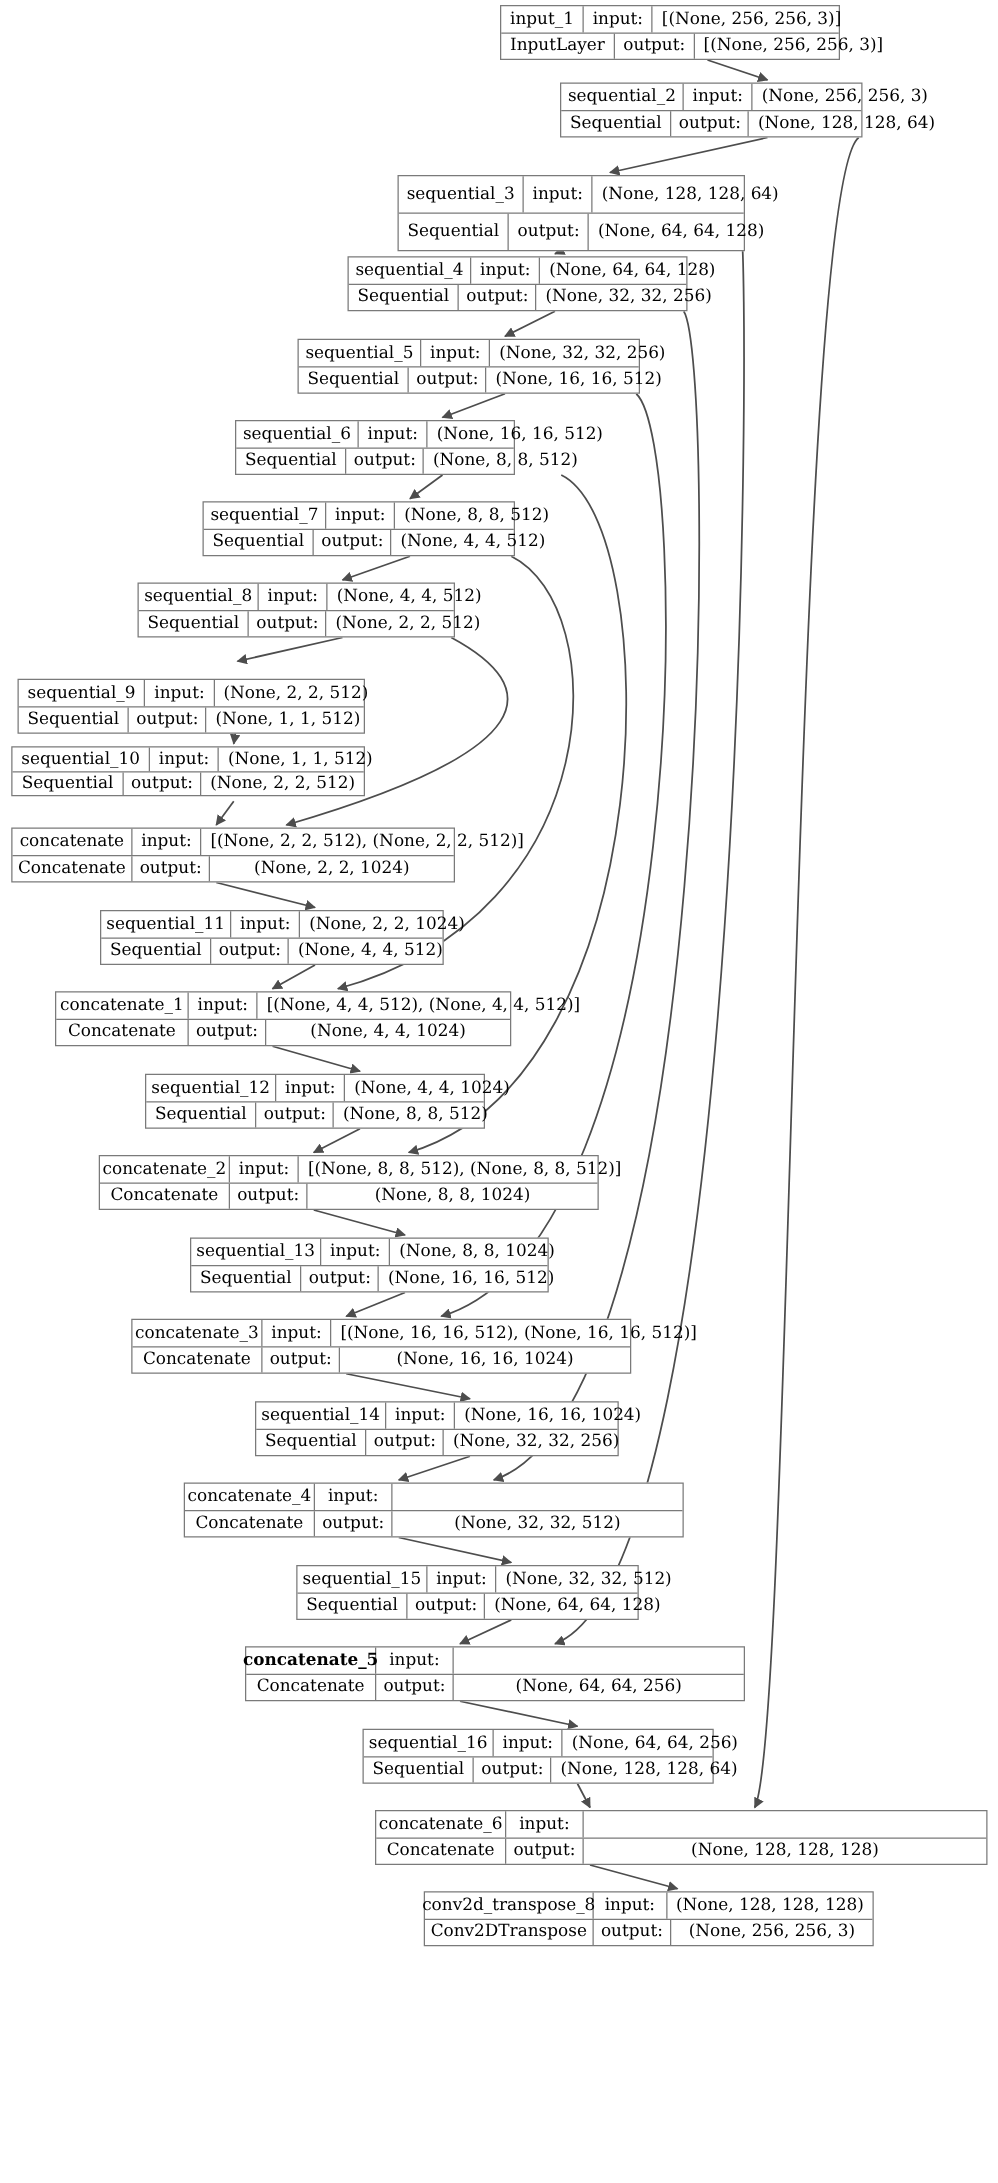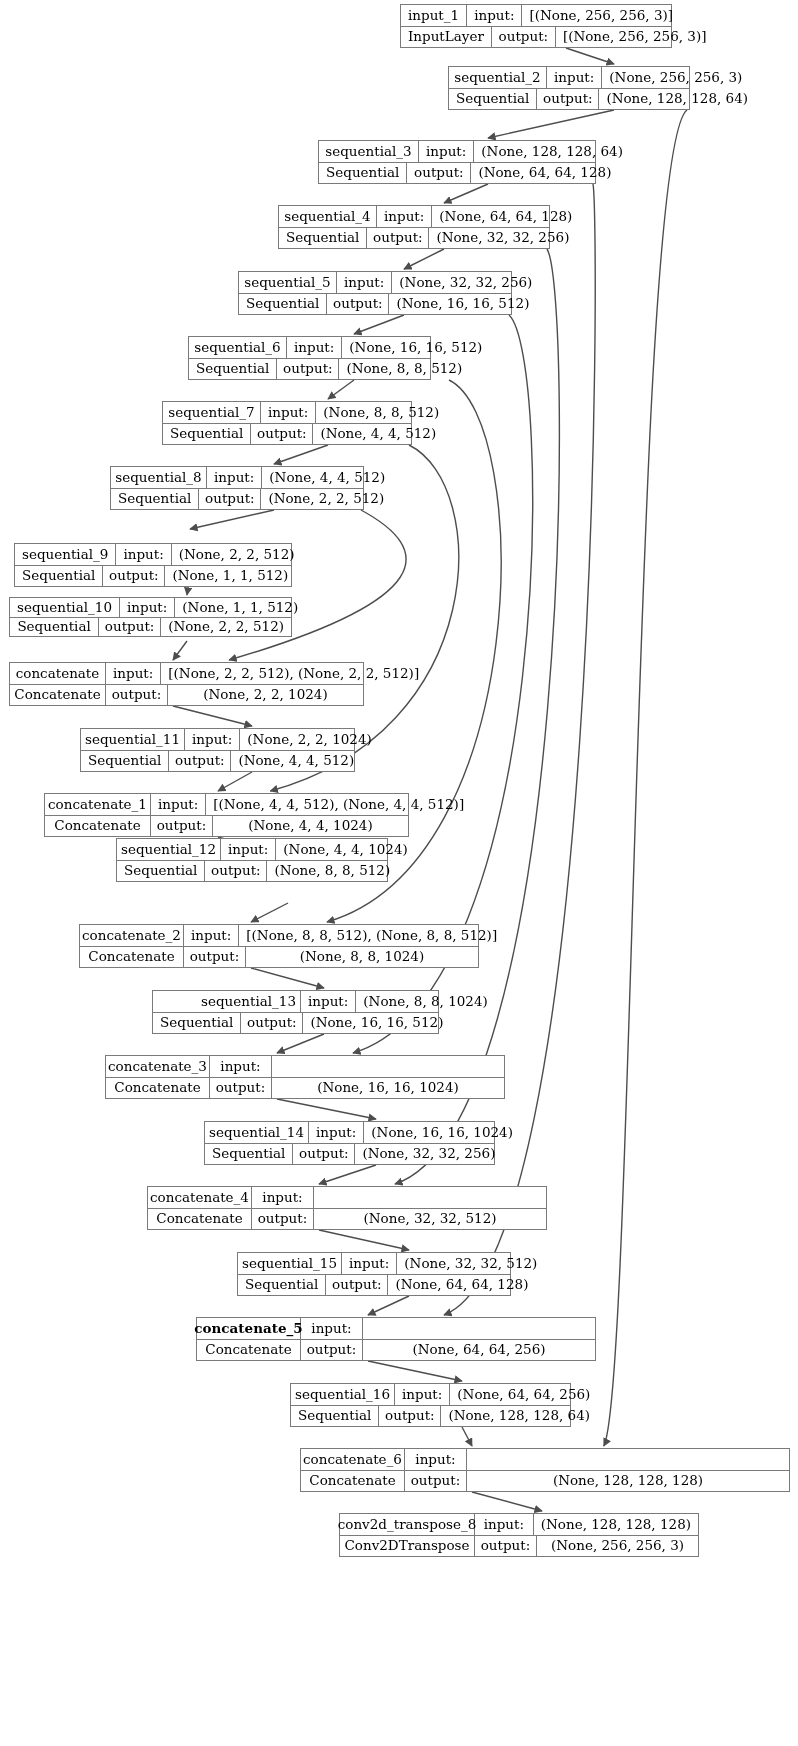--- a/index.html
+++ b/index.html
@@ -79,21 +79,21 @@
           <div class="cell c-name" style="width: 98px; border-right-color: rgb(122, 122, 122);">sequential_2</div>
           <div class="cell c-io" style="width: 62px; border-right-color: rgb(122, 122, 122);">input:</div>
           <div class="cell c-shape">(None, 256, 256, 3)</div>
         </div>
         <div class="row bottom">
           <div class="cell c-name" style="width: 98px; border-right-color: rgb(122, 122, 122);">Sequential</div>
           <div class="cell c-io" style="width: 62px; border-right-color: rgb(122, 122, 122);">output:</div>
           <div class="cell c-shape">(None, 128, 128, 64)</div>
         </div>
       </div>
-      <div class="node" style="left: 318px; top: 140px; width: 278px; height: 44px; border-color: rgb(122, 122, 122);">
+      <div class="node" style="left: 318px; top: 140px; width: 278px; height: 61px; border-color: rgb(122, 122, 122);">
         <div class="row top">
           <div class="cell c-name" style="width: 100px; border-right-color: rgb(122, 122, 122);">sequential_3</div>
           <div class="cell c-io" style="width: 64px; border-right-color: rgb(122, 122, 122);">input:</div>
           <div class="cell c-shape">(None, 128, 128, 64)</div>
         </div>
         <div class="row bottom">
           <div class="cell c-name" style="width: 100px; border-right-color: rgb(122, 122, 122);">Sequential</div>
           <div class="cell c-io" style="width: 64px; border-right-color: rgb(122, 122, 122);">output:</div>
           <div class="cell c-shape">(None, 64, 64, 128)</div>
         </div>
@@ -115,21 +115,21 @@
           <div class="cell c-name" style="width: 98px; border-right-color: rgb(122, 122, 122);">sequential_5</div>
           <div class="cell c-io" style="width: 62px; border-right-color: rgb(122, 122, 122);">input:</div>
           <div class="cell c-shape">(None, 32, 32, 256)</div>
         </div>
         <div class="row bottom">
           <div class="cell c-name" style="width: 98px; border-right-color: rgb(122, 122, 122);">Sequential</div>
           <div class="cell c-io" style="width: 62px; border-right-color: rgb(122, 122, 122);">output:</div>
           <div class="cell c-shape">(None, 16, 16, 512)</div>
         </div>
       </div>
-      <div class="node" style="left: 188px; top: 336px; width: 243px; height: 44px; border-color: rgb(122, 122, 122);">
+      <div class="node" style="left: 188px; top: 336px; width: 224px; height: 44px; border-color: rgb(122, 122, 122);">
         <div class="row top">
           <div class="cell c-name" style="width: 98px; border-right-color: rgb(122, 122, 122);">sequential_6</div>
           <div class="cell c-io" style="width: 62px; border-right-color: rgb(122, 122, 122);">input:</div>
           <div class="cell c-shape">(None, 16, 16, 512)</div>
         </div>
         <div class="row bottom">
           <div class="cell c-name" style="width: 98px; border-right-color: rgb(122, 122, 122);">Sequential</div>
           <div class="cell c-io" style="width: 62px; border-right-color: rgb(122, 122, 122);">output:</div>
           <div class="cell c-shape">(None, 8, 8, 512)</div>
         </div>
@@ -211,21 +211,21 @@
           <div class="cell c-name" style="width: 106px; border-right-color: rgb(122, 122, 122);">concatenate_1</div>
           <div class="cell c-io" style="width: 62px; border-right-color: rgb(122, 122, 122);">input:</div>
           <div class="cell c-shape">[(None, 4, 4, 512), (None, 4, 4, 512)]</div>
         </div>
         <div class="row bottom">
           <div class="cell c-name" style="width: 106px; border-right-color: rgb(122, 122, 122);">Concatenate</div>
           <div class="cell c-io" style="width: 62px; border-right-color: rgb(122, 122, 122);">output:</div>
           <div class="cell c-shape">(None, 4, 4, 1024)</div>
         </div>
       </div>
-      <div class="node" style="left: 116px; top: 838px; width: 272px; height: 44px; border-color: rgb(122, 122, 122);">
+      <div class="node" style="left: 116px; top: 859px; width: 272px; height: 44px; border-color: rgb(122, 122, 122);">
         <div class="row top">
           <div class="cell c-name" style="width: 104px; border-right-color: rgb(122, 122, 122);">sequential_12</div>
           <div class="cell c-io" style="width: 62px; border-right-color: rgb(122, 122, 122);">input:</div>
           <div class="cell c-shape">(None, 4, 4, 1024)</div>
         </div>
         <div class="row bottom">
           <div class="cell c-name" style="width: 104px; border-right-color: rgb(122, 122, 122);">Sequential</div>
           <div class="cell c-io" style="width: 62px; border-right-color: rgb(122, 122, 122);">output:</div>
           <div class="cell c-shape">(None, 8, 8, 512)</div>
         </div>
@@ -237,34 +237,35 @@
           <div class="cell c-shape">[(None, 8, 8, 512), (None, 8, 8, 512)]</div>
         </div>
         <div class="row bottom">
           <div class="cell c-name" style="width: 104px; border-right-color: rgb(122, 122, 122);">Concatenate</div>
           <div class="cell c-io" style="width: 62px; border-right-color: rgb(122, 122, 122);">output:</div>
           <div class="cell c-shape">(None, 8, 8, 1024)</div>
         </div>
       </div>
       <div class="node" style="left: 152px; top: 990px; width: 287px; height: 44px; border-color: rgb(122, 122, 122);">
         <div class="row top">
-          <div class="cell c-name" style="width: 104px; border-right-color: rgb(122, 122, 122); margin-left: 44px;">sequential_13</div>
+          <div class="cell c-name" style="width: 104px; border-right-color: rgb(122, 122, 122);">sequential_13</div>
           <div class="cell c-io" style="width: 62px; border-right-color: rgb(122, 122, 122);">input:</div>
           <div class="cell c-shape">(None, 8, 8, 1024)</div>
         </div>
         <div class="row bottom">
           <div class="cell c-name" style="width: 104px; border-right-color: rgb(122, 122, 122);">Sequential</div>
           <div class="cell c-io" style="width: 62px; border-right-color: rgb(122, 122, 122);">output:</div>
           <div class="cell c-shape">(None, 16, 16, 512)</div>
         </div>
       </div>
       <div class="node merged" style="left: 105px; top: 1055px; width: 400px; height: 44px; border-color: rgb(122, 122, 122);">
         <div class="row top">
           <div class="cell c-name" style="width: 104px; border-right-color: rgb(122, 122, 122);">concatenate_3</div>
           <div class="cell c-io" style="width: 62px; border-right-color: rgb(122, 122, 122);">input:</div>
+          <div class="cell c-shape">[(None, 16, 16, 512), (None, 16, 16, 512)]</div>
         </div>
         <div class="row bottom">
           <div class="cell c-name" style="width: 104px; border-right-color: rgb(122, 122, 122);">Concatenate</div>
           <div class="cell c-io" style="width: 62px; border-right-color: rgb(122, 122, 122);">output:</div>
           <div class="cell c-shape">(None, 16, 16, 1024)</div>
         </div>
       </div>
       <div class="node" style="left: 204px; top: 1121px; width: 291px; height: 44px; border-color: rgb(122, 122, 122);">
         <div class="row top">
           <div class="cell c-name" style="width: 104px; border-right-color: rgb(122, 122, 122);">sequential_14</div>

